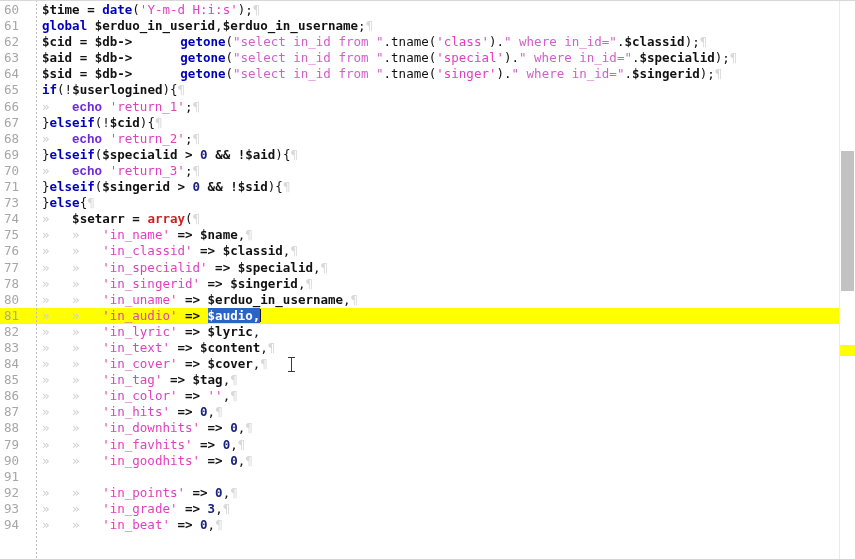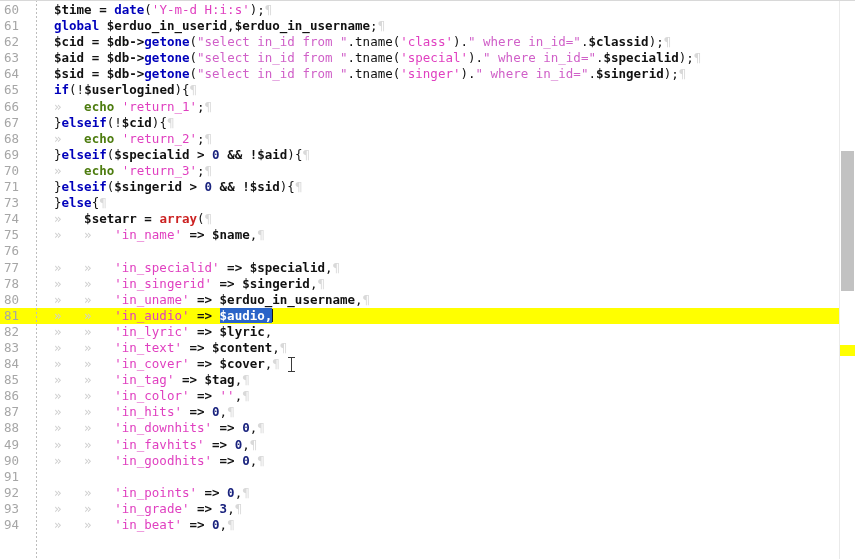--- a/index.html
+++ b/index.html
@@ -65,21 +65,21 @@
     box-sizing: border-box;
     color: #a6a6a6;
     font-size: 12.5px;
     font-family: "DejaVu Sans Mono", "Liberation Mono", monospace;
     background: transparent;
     z-index: 2;
   }
 
   .line-text {
     position: absolute;
-    left: 54px;
+    left: 42px;
     top: 0;
     white-space: pre;
     color: #000000;
     z-index: 2;
   }
 
   
   .gutter-rule {
     position: absolute;
     left: 36px;
@@ -94,22 +94,22 @@
   
   .t-kw      { color: #0000bb; font-weight: bold; }   
   .t-fn      { color: #0000bb; font-weight: bold; }
   .t-arr     { color: #cc2222; font-weight: bold; }   
   .t-str     { color: #e040c0; }                      
   .t-str2    { color: #d060c8; }                      
   .t-var     { color: #111111; font-weight: bold; }
   .t-num     { color: #1a237e; font-weight: bold; }
   .t-op      { color: #111111; font-weight: bold; }
   .t-plain   { color: #111111; }
-  .t-echo    { color: #4d7c0f; font-weight: bold; }
-  .t-meth    { color: #0000bb; font-weight: bold; }
+  .t-echo    { color: #6d28d9; font-weight: bold; font-family: Liberation Mono, monospace; }
+  .t-meth    { color: #0000bb; font-weight: bold; margin-left: 48px; }
 
   
   .tabmark {
     color: #cfcfcf;
     font-weight: normal;
   }
   .eol {
     color: #d9d9d9;
   }
 
@@ -201,33 +201,33 @@
       <div class="line"><span class="gutter-num">65</span><span class="line-text"><span class="t-kw">if</span><span class="t-plain">(!</span><span class="t-var">$userlogined</span><span class="t-plain">){</span><span class="eol">¶</span></span></div>
       <div class="line"><span class="gutter-num">66</span><span class="line-text"><span class="tabmark">»&nbsp;&nbsp;&nbsp;</span><span class="t-echo">echo </span><span class="t-str">'return_1'</span><span class="t-plain">;</span><span class="eol">¶</span></span></div>
       <div class="line"><span class="gutter-num">67</span><span class="line-text"><span class="t-plain">}</span><span class="t-kw">elseif</span><span class="t-plain">(!</span><span class="t-var">$cid</span><span class="t-plain">){</span><span class="eol">¶</span></span></div>
       <div class="line"><span class="gutter-num">68</span><span class="line-text"><span class="tabmark">»&nbsp;&nbsp;&nbsp;</span><span class="t-echo">echo </span><span class="t-str">'return_2'</span><span class="t-plain">;</span><span class="eol">¶</span></span></div>
       <div class="line"><span class="gutter-num">69</span><span class="line-text"><span class="t-plain">}</span><span class="t-kw">elseif</span><span class="t-plain">(</span><span class="t-var">$specialid </span><span class="t-op">&gt; </span><span class="t-num">0</span><span class="t-op"> &amp;&amp; !</span><span class="t-var">$aid</span><span class="t-plain">){</span><span class="eol">¶</span></span></div>
       <div class="line"><span class="gutter-num">70</span><span class="line-text"><span class="tabmark">»&nbsp;&nbsp;&nbsp;</span><span class="t-echo">echo </span><span class="t-str">'return_3'</span><span class="t-plain">;</span><span class="eol">¶</span></span></div>
       <div class="line"><span class="gutter-num">71</span><span class="line-text"><span class="t-plain">}</span><span class="t-kw">elseif</span><span class="t-plain">(</span><span class="t-var">$singerid </span><span class="t-op">&gt; </span><span class="t-num">0</span><span class="t-op"> &amp;&amp; !</span><span class="t-var">$sid</span><span class="t-plain">){</span><span class="eol">¶</span></span></div>
       <div class="line"><span class="gutter-num">73</span><span class="line-text"><span class="t-plain">}</span><span class="t-kw">else</span><span class="t-plain">{</span><span class="eol">¶</span></span></div>
       <div class="line"><span class="gutter-num">74</span><span class="line-text"><span class="tabmark">»&nbsp;&nbsp;&nbsp;</span><span class="t-var">$setarr </span><span class="t-op">= </span><span class="t-arr">array</span><span class="t-plain">(</span><span class="eol">¶</span></span></div>
       <div class="line"><span class="gutter-num">75</span><span class="line-text"><span class="tabmark">»&nbsp;&nbsp;&nbsp;</span><span class="tabmark">»&nbsp;&nbsp;&nbsp;</span><span class="t-str">'in_name' </span><span class="t-op">=&gt; </span><span class="t-var">$name</span><span class="t-plain">,</span><span class="eol">¶</span></span></div>
-      <div class="line"><span class="gutter-num">76</span></div>
+      <div class="line"><span class="gutter-num">76</span><span class="line-text"><span class="tabmark">»&nbsp;&nbsp;&nbsp;</span><span class="tabmark">»&nbsp;&nbsp;&nbsp;</span><span class="t-str">'in_classid' </span><span class="t-op">=&gt; </span><span class="t-var">$classid</span><span class="t-plain">,</span><span class="eol">¶</span></span></div>
       <div class="line"><span class="gutter-num">77</span><span class="line-text"><span class="tabmark">»&nbsp;&nbsp;&nbsp;</span><span class="tabmark">»&nbsp;&nbsp;&nbsp;</span><span class="t-str">'in_specialid' </span><span class="t-op">=&gt; </span><span class="t-var">$specialid</span><span class="t-plain">,</span><span class="eol">¶</span></span></div>
       <div class="line"><span class="gutter-num">78</span><span class="line-text"><span class="tabmark">»&nbsp;&nbsp;&nbsp;</span><span class="tabmark">»&nbsp;&nbsp;&nbsp;</span><span class="t-str">'in_singerid' </span><span class="t-op">=&gt; </span><span class="t-var">$singerid</span><span class="t-plain">,</span><span class="eol">¶</span></span></div>
       <div class="line"><span class="gutter-num">80</span><span class="line-text"><span class="tabmark">»&nbsp;&nbsp;&nbsp;</span><span class="tabmark">»&nbsp;&nbsp;&nbsp;</span><span class="t-str">'in_uname' </span><span class="t-op">=&gt; </span><span class="t-var">$erduo_in_username</span><span class="t-plain">,</span><span class="eol">¶</span></span></div>
       <div class="line hl"><span class="gutter-num">81</span><span class="line-text"><span class="tabmark">»&nbsp;&nbsp;&nbsp;</span><span class="tabmark">»&nbsp;&nbsp;&nbsp;</span><span class="t-str">'in_audio' </span><span class="t-op">=&gt; </span><span class="sel">$audio,</span><span class="caret"></span></span></div>
       <div class="line"><span class="gutter-num">82</span><span class="line-text"><span class="tabmark">»&nbsp;&nbsp;&nbsp;</span><span class="tabmark">»&nbsp;&nbsp;&nbsp;</span><span class="t-str">'in_lyric' </span><span class="t-op">=&gt; </span><span class="t-var">$lyric</span><span class="t-plain">,</span></span></div>
       <div class="line"><span class="gutter-num">83</span><span class="line-text"><span class="tabmark">»&nbsp;&nbsp;&nbsp;</span><span class="tabmark">»&nbsp;&nbsp;&nbsp;</span><span class="t-str">'in_text' </span><span class="t-op">=&gt; </span><span class="t-var">$content</span><span class="t-plain">,</span><span class="eol">¶</span></span></div>
       <div class="line"><span class="gutter-num">84</span><span class="line-text"><span class="tabmark">»&nbsp;&nbsp;&nbsp;</span><span class="tabmark">»&nbsp;&nbsp;&nbsp;</span><span class="t-str">'in_cover' </span><span class="t-op">=&gt; </span><span class="t-var">$cover</span><span class="t-plain">,</span><span class="eol">¶</span></span></div>
       <div class="line"><span class="gutter-num">85</span><span class="line-text"><span class="tabmark">»&nbsp;&nbsp;&nbsp;</span><span class="tabmark">»&nbsp;&nbsp;&nbsp;</span><span class="t-str">'in_tag' </span><span class="t-op">=&gt; </span><span class="t-var">$tag</span><span class="t-plain">,</span><span class="eol">¶</span></span></div>
       <div class="line"><span class="gutter-num">86</span><span class="line-text"><span class="tabmark">»&nbsp;&nbsp;&nbsp;</span><span class="tabmark">»&nbsp;&nbsp;&nbsp;</span><span class="t-str">'in_color' </span><span class="t-op">=&gt; </span><span class="t-str">''</span><span class="t-plain">,</span><span class="eol">¶</span></span></div>
       <div class="line"><span class="gutter-num">87</span><span class="line-text"><span class="tabmark">»&nbsp;&nbsp;&nbsp;</span><span class="tabmark">»&nbsp;&nbsp;&nbsp;</span><span class="t-str">'in_hits' </span><span class="t-op">=&gt; </span><span class="t-num">0</span><span class="t-plain">,</span><span class="eol">¶</span></span></div>
       <div class="line"><span class="gutter-num">88</span><span class="line-text"><span class="tabmark">»&nbsp;&nbsp;&nbsp;</span><span class="tabmark">»&nbsp;&nbsp;&nbsp;</span><span class="t-str">'in_downhits' </span><span class="t-op">=&gt; </span><span class="t-num">0</span><span class="t-plain">,</span><span class="eol">¶</span></span></div>
-      <div class="line"><span class="gutter-num">49</span><span class="line-text"><span class="tabmark">»&nbsp;&nbsp;&nbsp;</span><span class="tabmark">»&nbsp;&nbsp;&nbsp;</span><span class="t-str">'in_favhits' </span><span class="t-op">=&gt; </span><span class="t-num">0</span><span class="t-plain">,</span><span class="eol">¶</span></span></div>
+      <div class="line"><span class="gutter-num">79</span><span class="line-text"><span class="tabmark">»&nbsp;&nbsp;&nbsp;</span><span class="tabmark">»&nbsp;&nbsp;&nbsp;</span><span class="t-str">'in_favhits' </span><span class="t-op">=&gt; </span><span class="t-num">0</span><span class="t-plain">,</span><span class="eol">¶</span></span></div>
       <div class="line"><span class="gutter-num">90</span><span class="line-text"><span class="tabmark">»&nbsp;&nbsp;&nbsp;</span><span class="tabmark">»&nbsp;&nbsp;&nbsp;</span><span class="t-str">'in_goodhits' </span><span class="t-op">=&gt; </span><span class="t-num">0</span><span class="t-plain">,</span><span class="eol">¶</span></span></div>
       <div class="line"><span class="gutter-num">91</span></div>
       <div class="line"><span class="gutter-num">92</span><span class="line-text"><span class="tabmark">»&nbsp;&nbsp;&nbsp;</span><span class="tabmark">»&nbsp;&nbsp;&nbsp;</span><span class="t-str">'in_points' </span><span class="t-op">=&gt; </span><span class="t-num">0</span><span class="t-plain">,</span><span class="eol">¶</span></span></div>
       <div class="line"><span class="gutter-num">93</span><span class="line-text"><span class="tabmark">»&nbsp;&nbsp;&nbsp;</span><span class="tabmark">»&nbsp;&nbsp;&nbsp;</span><span class="t-str">'in_grade' </span><span class="t-op">=&gt; </span><span class="t-num">3</span><span class="t-plain">,</span><span class="eol">¶</span></span></div>
       <div class="line"><span class="gutter-num">94</span><span class="line-text"><span class="tabmark">»&nbsp;&nbsp;&nbsp;</span><span class="tabmark">»&nbsp;&nbsp;&nbsp;</span><span class="t-str">'in_beat' </span><span class="t-op">=&gt; </span><span class="t-num">0</span><span class="t-plain">,</span><span class="eol">¶</span></span></div>
     </div>
 
   <div class="gutter-rule"></div>
 
   <div class="mouse-cursor">

